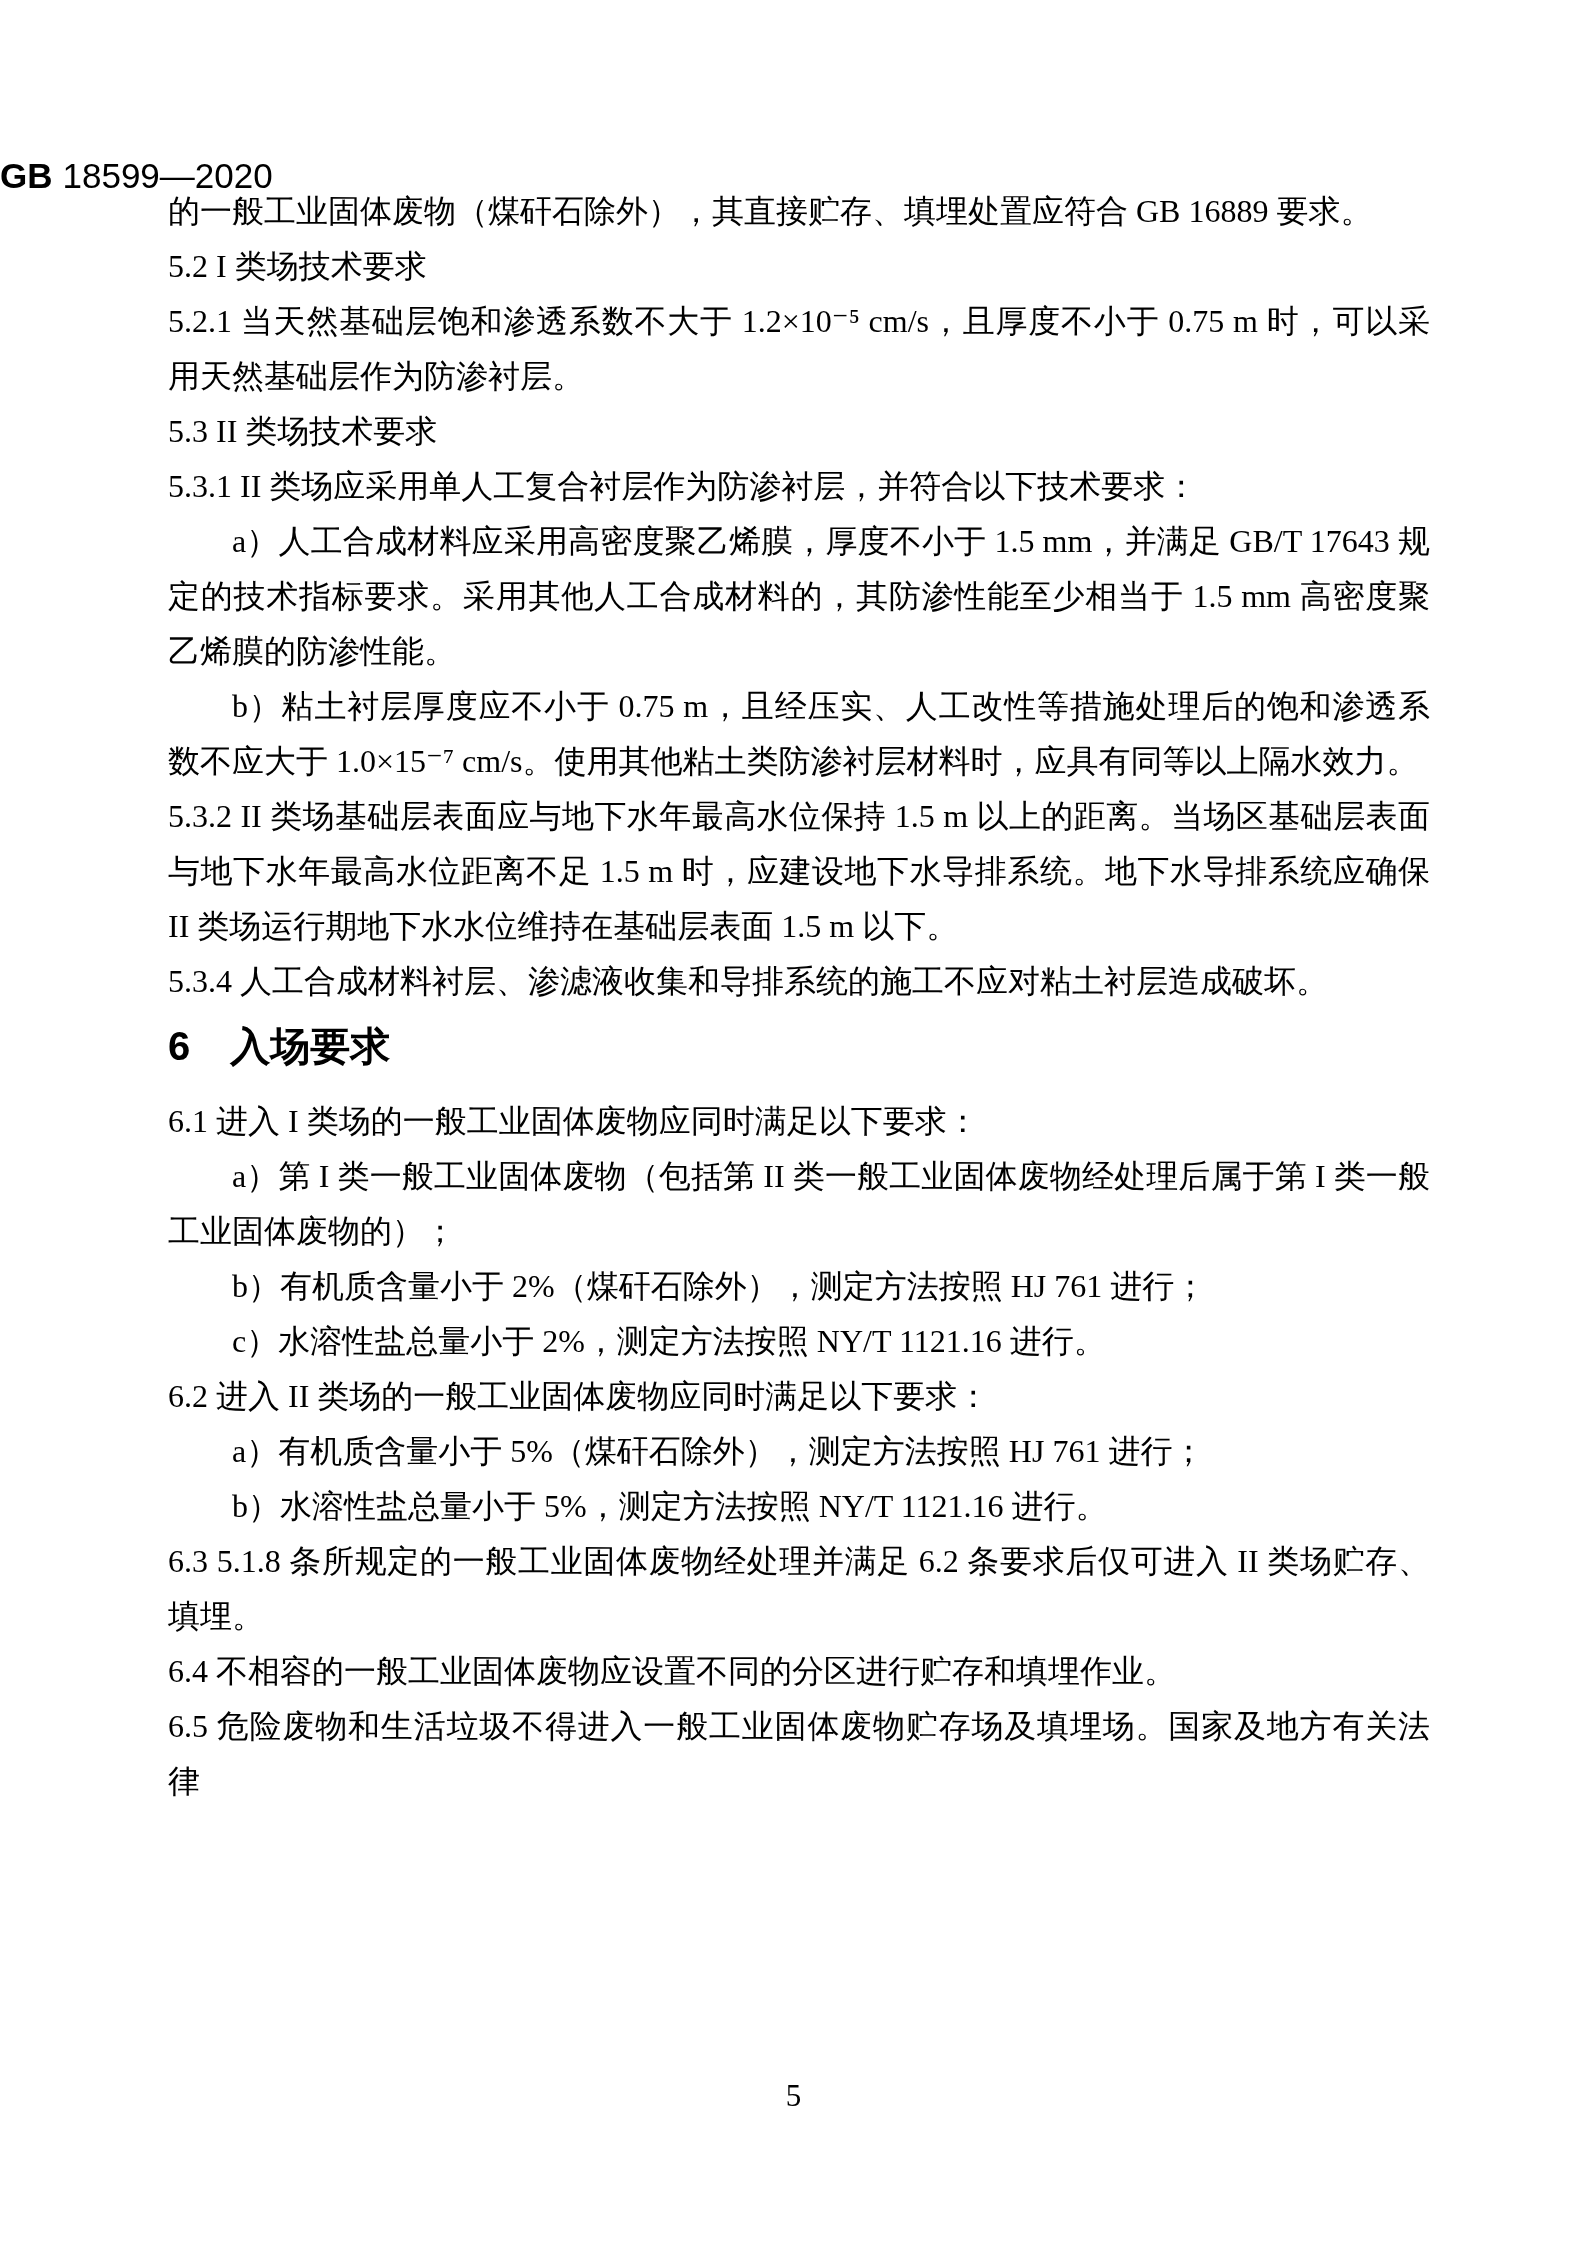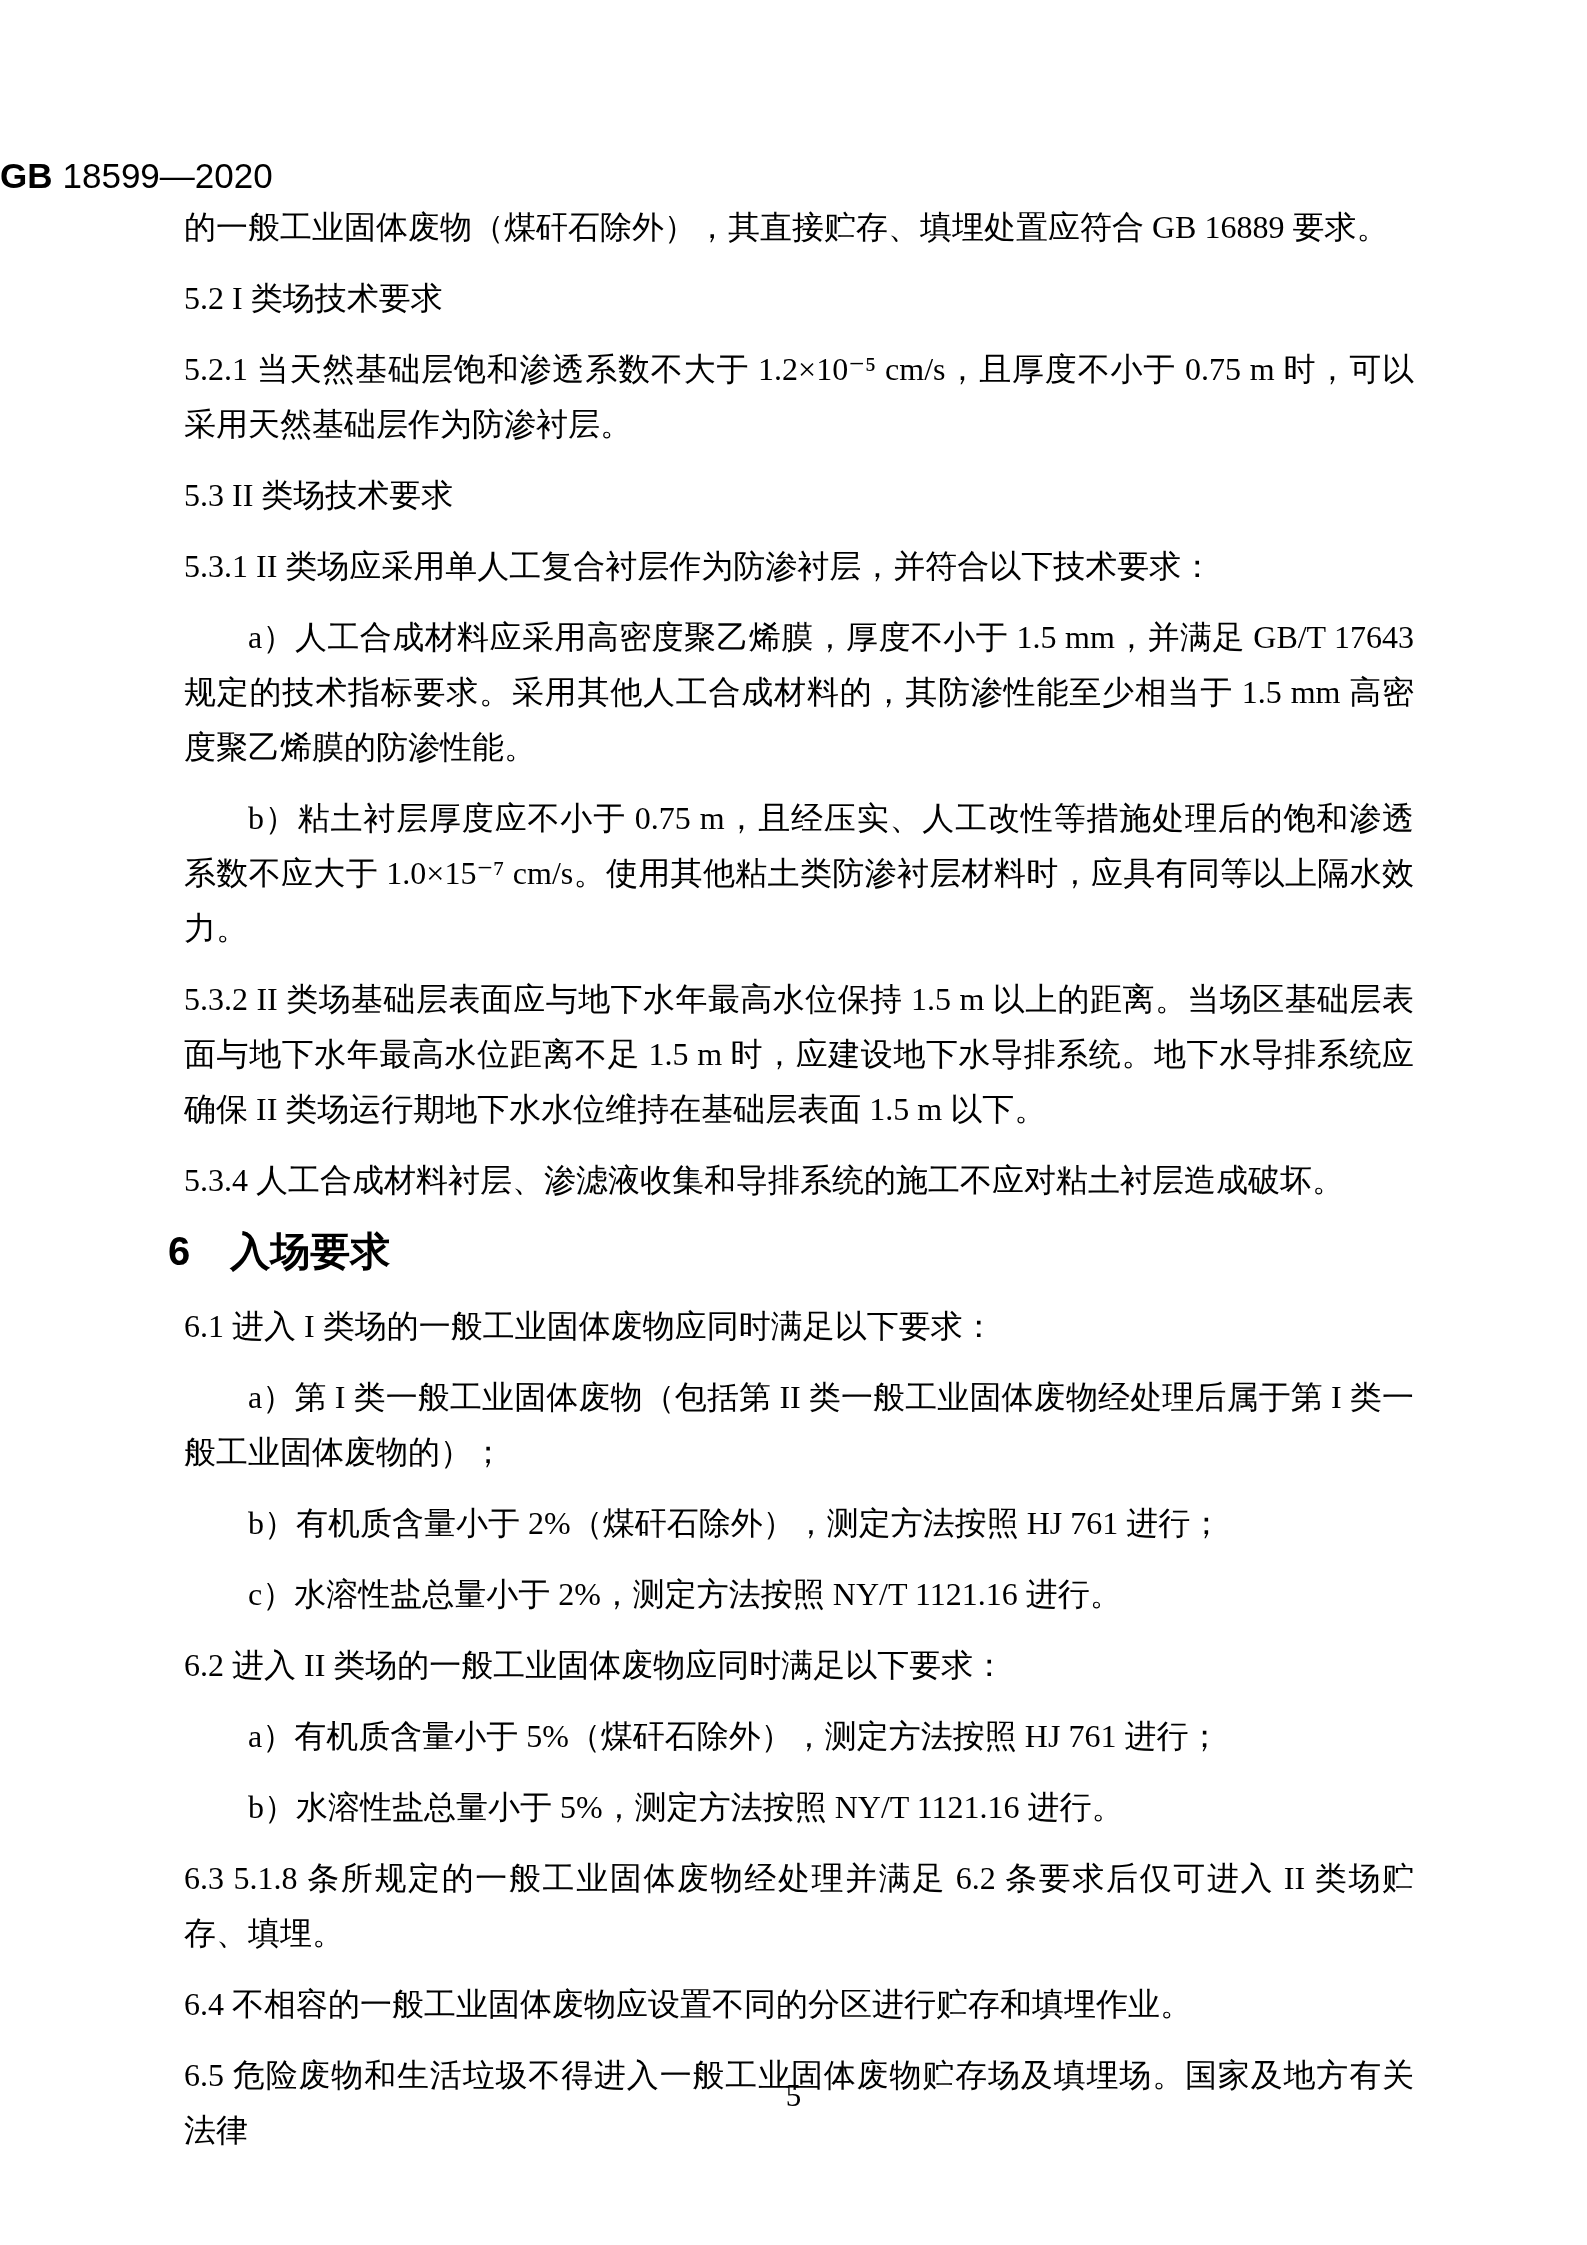--- a/index.html
+++ b/index.html
@@ -41,21 +41,21 @@
   }
   .content {
     position: absolute;
     left: 168px;
     top: 184px;
     width: 1262px;
   }
   .para {
     font-size: 32px;
     line-height: 55px;
-    margin: 16px;
+    margin: 0;
     text-align: justify;
     font-family: "Liberation Serif", "DejaVu Serif", serif;
     font-weight: normal;
   }
   .para.item {
     text-indent: 64px;
   }
   .section-heading {
     font-family: "Liberation Sans", "DejaVu Sans", sans-serif;
     font-weight: bold;

